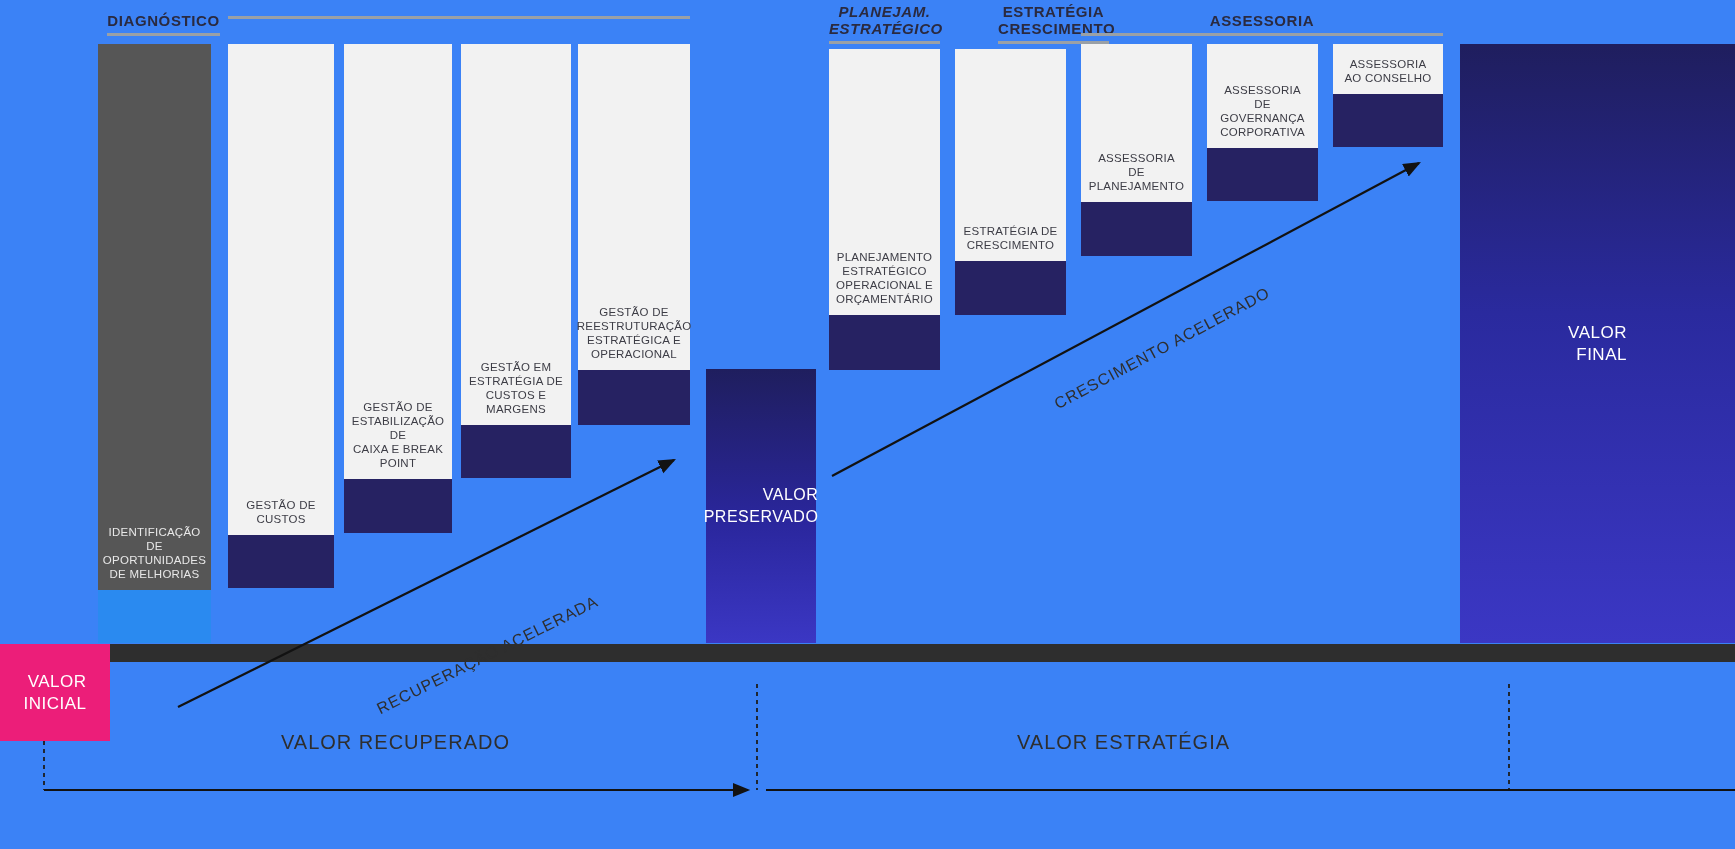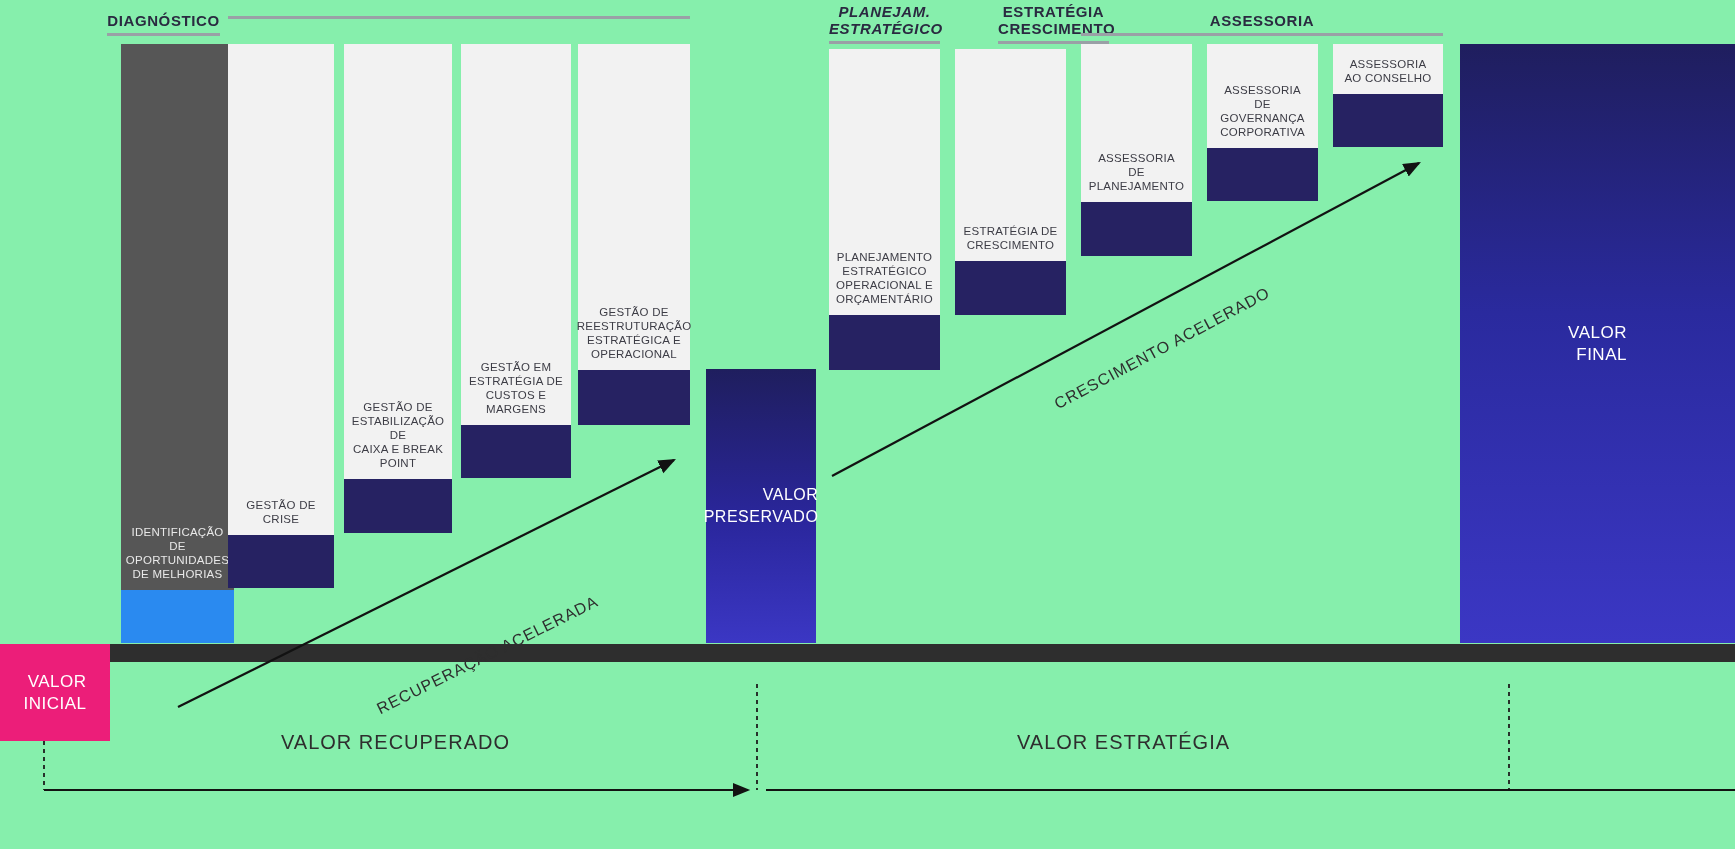--- a/index.html
+++ b/index.html
@@ -2,21 +2,21 @@
 <html><head>
 <meta charset="utf-8">
 <style>
   * { box-sizing: border-box; margin: 0; padding: 0; }
   html, body {
     width: 1735px; height: 849px;
     background: #47704b;
     font-family: "Liberation Sans", sans-serif;
     overflow: hidden;
   }
-  #stage { position: relative; width: 1735px; height: 849px; background: #86efac; }
+  #stage { position: relative; width: 1735px; height: 849px; background: #3b82f6; }
 
   
   .sec-head { position: absolute; text-align: center; }
   .sec-head .sec-title {
     color: #2a2a40; font-weight: bold; letter-spacing: .6px;
     font-size: 15px; line-height: 17px; white-space: pre-line;
   }
   .sec-head .sec-rule {
     height: 3px; background: #9aa0a6; margin-top: 4px; width: 100%;
   }
@@ -88,32 +88,32 @@
     <div class="sec-title">ESTRATÉGIA
 CRESCIMENTO</div>
     <div class="sec-rule"></div>
   </div>
 
   <div class="sec-head" style="left:1081px; top:12px; width:362px;">
     <div class="sec-title">ASSESSORIA</div>
     <div class="sec-rule"></div>
   </div>
 
-  <div class="bar grey" style="left:121px; top:44px; width:113px; height:599px;">
+  <div class="bar grey" style="left:98px; top:44px; width:113px; height:599px;">
     <div class="cap">
       <span>IDENTIFICAÇÃO DE
 OPORTUNIDADES
 DE MELHORIAS</span>
     </div>
     <div class="foot" style="height:53px;"></div>
   </div>
 
   <div class="bar" style="left:228px; top:44px; width:106px; height:544px;">
     <div class="cap">
-      <span>GESTÃO DE CRISE</span>
+      <span>GESTÃO DE CUSTOS</span>
     </div>
     <div class="foot" style="height:53px;"></div>
   </div>
 
   <div class="bar" style="left:344px; top:44px; width:108px; height:489px;">
     <div class="cap">
       <span>GESTÃO DE
 ESTABILIZAÇÃO DE
 CAIXA E BREAK
 POINT</span>

